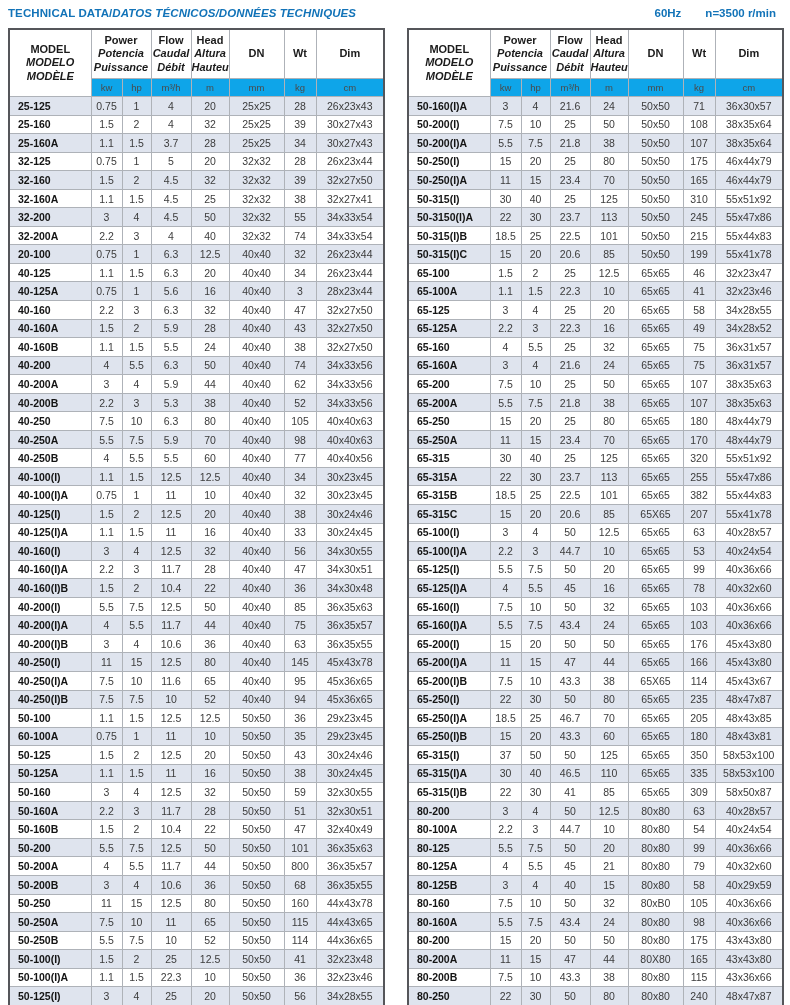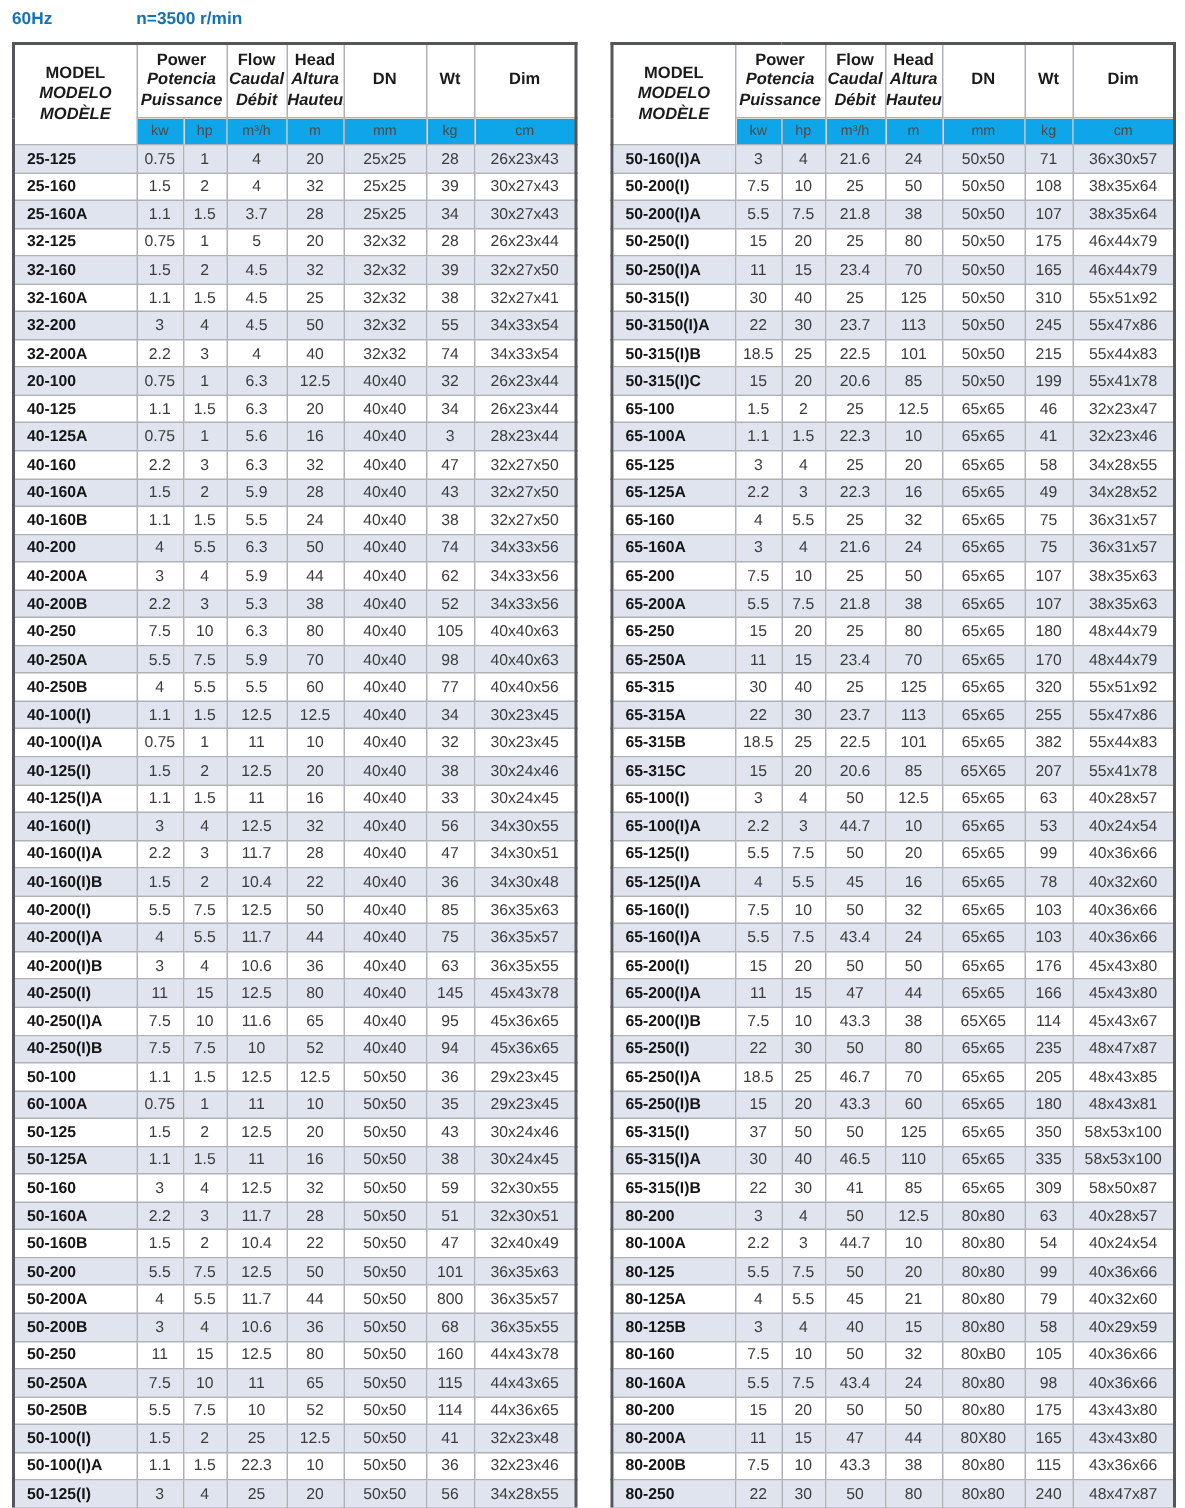--- a/index.html
+++ b/index.html
@@ -8,21 +8,21 @@
     font-family:"Liberation Sans",sans-serif;
     -webkit-font-smoothing:antialiased;
     position:relative;overflow:hidden;
   }
   .titlebar{
     display:flex;justify-content:space-between;align-items:flex-start;
     padding:7px 12px 0 8px;
   }
   .doc-title{color:#1273b8;font-weight:bold;font-size:11.5px;letter-spacing:.1px;}
   .doc-title .it{font-style:italic;}
-  .meta{display:flex;gap:56px;color:#1273b8;font-weight:bold;font-size:11.5px;padding-right:2px;}
+  .meta{display:flex;gap:24px;color:#1273b8;font-weight:bold;font-size:11.5px;padding-right:2px;}
   .tables{display:flex;gap:22px;padding:0 8px;margin-top:9px;}
   table{
     border-collapse:collapse;table-layout:fixed;width:375px;
     border:2px solid #55565a;
   }
   th,td{
     border:1px solid #aeb2b8;padding:0;margin:0;
     text-align:center;vertical-align:middle;overflow:hidden;white-space:nowrap;
   }
   thead .main-head th{height:48px;background:#ffffff;font-size:11px;color:#1b1b1b;line-height:1.22;}
@@ -34,20 +34,21 @@
   tbody tr:nth-child(odd) td{background:#dfe4ee;}
   tbody tr:nth-child(even) td{background:#ffffff;}
   col.c-model{width:82px;} col.c-kw{width:31px;} col.c-hp{width:29px;}
   col.c-flow{width:40px;} col.c-head{width:38px;} col.c-dn{width:55px;}
   col.c-wt{width:32px;} col.c-dim{width:68px;}
 </style>
 </head>
 <body>
 
 <div class="titlebar">
+  <div class="doc-title"><span>TECHNICAL DATA/</span><span class="it">DATOS TÉCNICOS/DONNÉES TECHNIQUES</span></div>
   <div class="meta">
     <span>60Hz</span>
     <span>n=3500 r/min</span>
   </div>
 </div>
 
 <div class="tables">
 
   <table>
     <colgroup>

